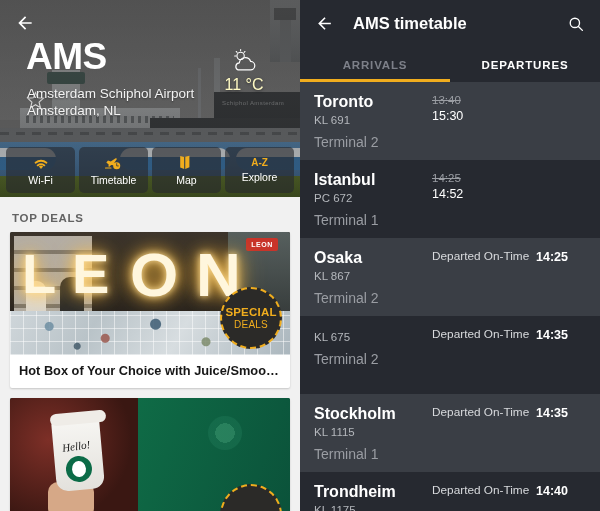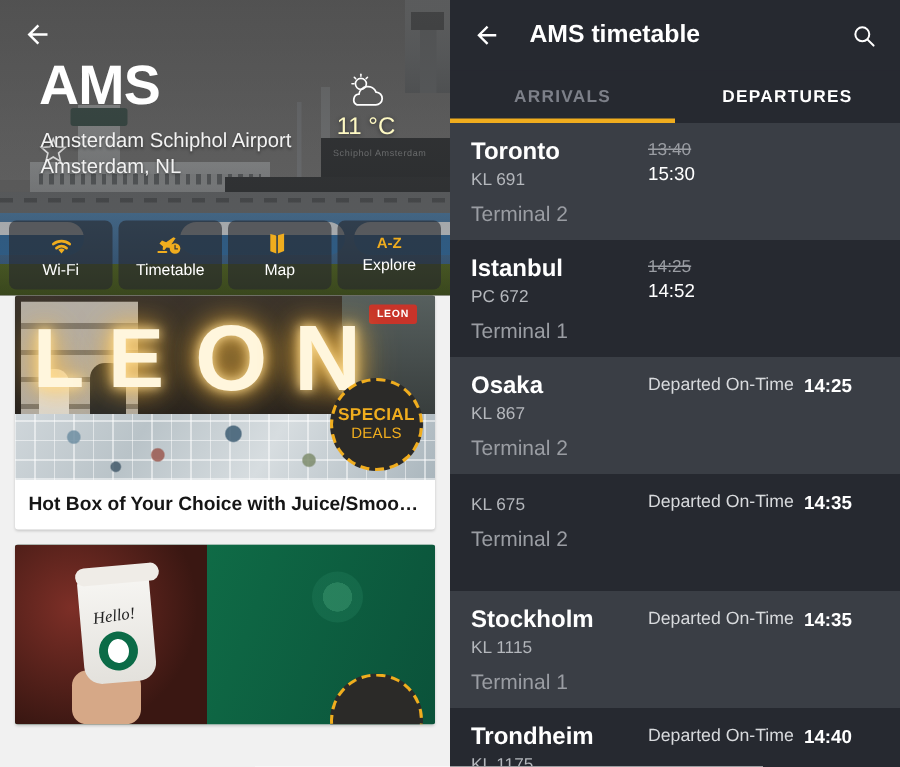--- a/index.html
+++ b/index.html
@@ -406,20 +406,21 @@
         <div class="qa-lbl">Map</div>
       </div>
       <div class="qa">
         <div class="az">A-Z</div>
         <div class="qa-lbl">Explore</div>
       </div>
     </div>
   </div>
 
   <div class="deals-wrap">
+    <div class="deals-title">TOP DEALS</div>
 
     <div class="deal-card">
       <div class="deal-img">
         <div class="leon-bg"></div>
         <div class="leon-shelf"></div>
         <div class="leon-right"></div>
         <div class="leon-signbox">LEON</div>
         <div class="leon-person"></div>
         <div class="leon-person2"></div>
         <div class="leon-letter ll1">L</div>

